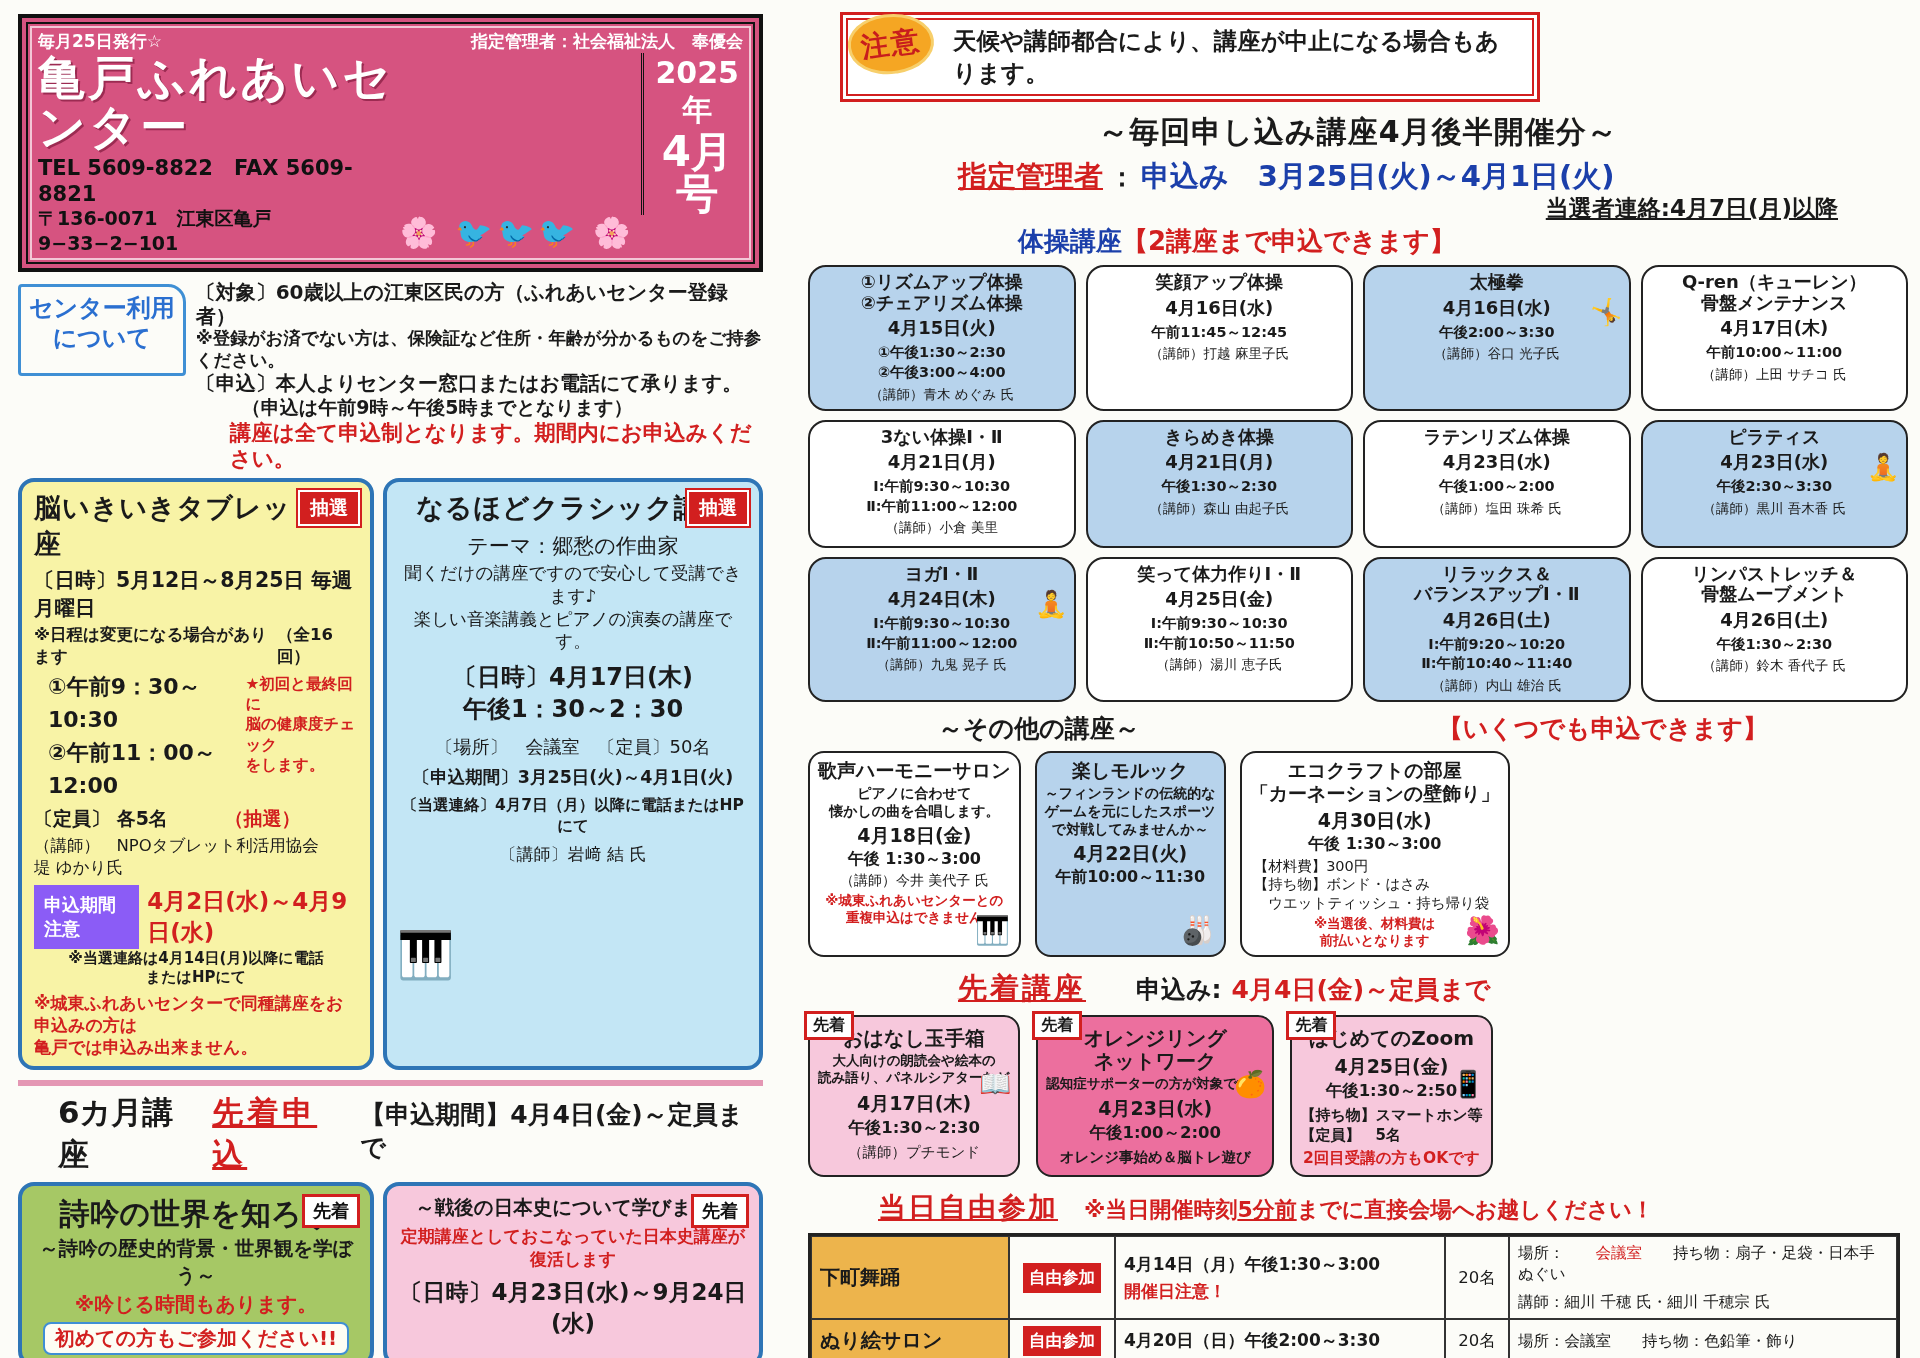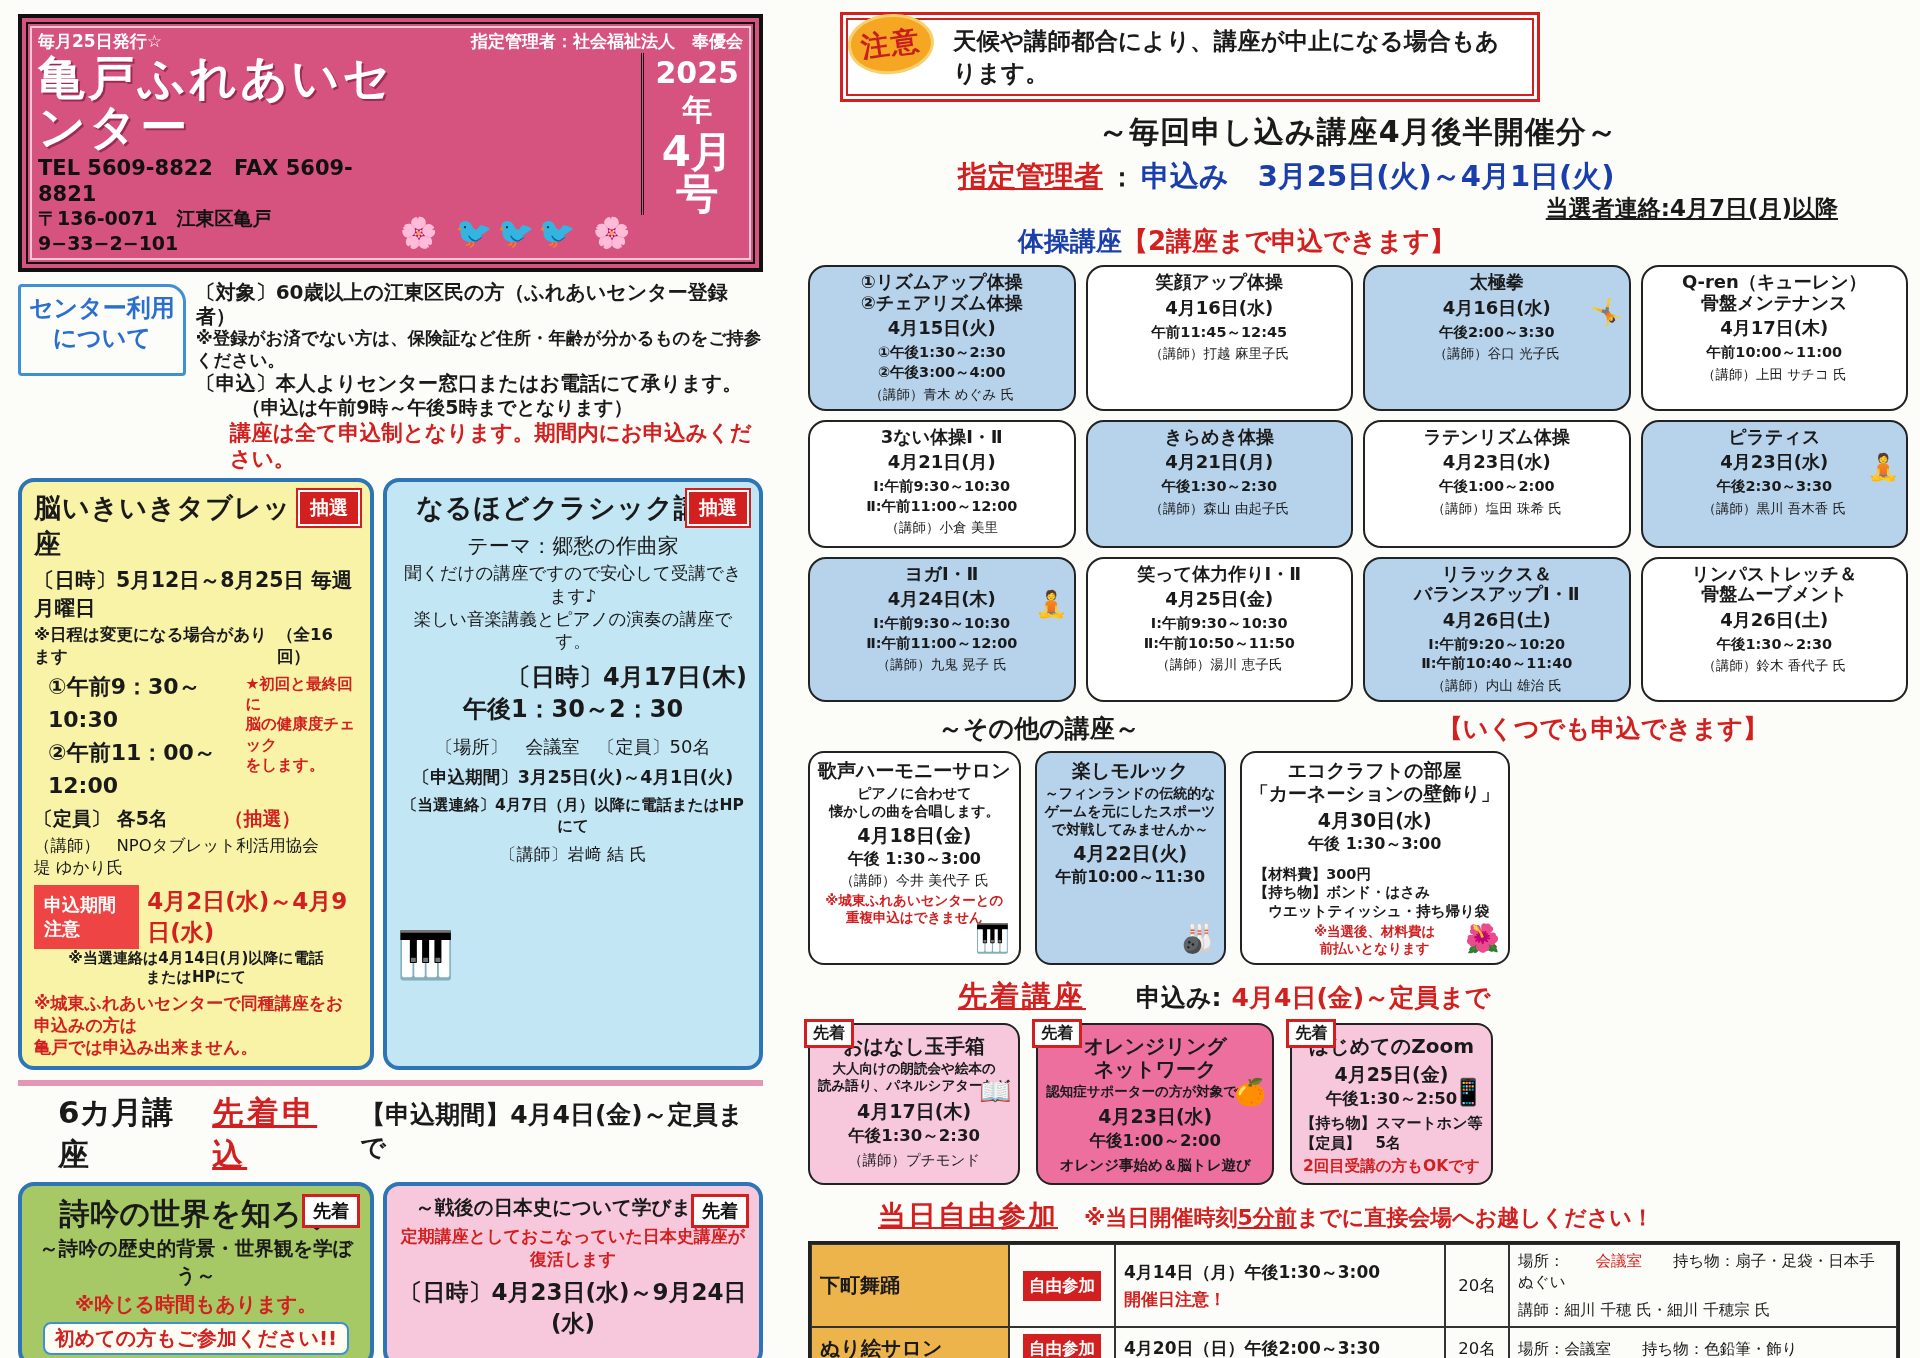--- a/index.html
+++ b/index.html
@@ -38,28 +38,28 @@
   .badge-first { position:absolute; top:8px; right:10px; background:#fff; color:#111; font-size:18px; font-weight:bold; padding:2px 8px; border:3px solid #d21f1f; }
   .t-title { font-size:27px; font-weight:bold; letter-spacing:1px; }
   .t-l1 { font-size:20.5px; font-weight:bold; margin-top:4px; }
   .t-l2row { display:flex; justify-content:space-between; font-size:16.5px; font-weight:bold; margin-top:2px; }
   .t-timesrow { display:flex; gap:8px; margin-top:2px; }
   .t-times { font-size:22px; font-weight:bold; padding-left:14px; line-height:1.5; }
   .t-note { color:#d21f1f; font-size:15.5px; font-weight:bold; line-height:1.3; margin-top:4px; }
   .t-cap { font-size:19px; font-weight:bold; margin-top:4px; }
   .t-lect { font-size:16.5px; margin-top:3px; }
   .t-period-row { display:flex; align-items:center; gap:8px; margin-top:6px; }
-  .t-period-label { background:#ef4444; color:#fff; font-size:18px; font-weight:bold; padding:8px 10px; }
+  .t-period-label { background:#8b5cf6; color:#fff; font-size:18px; font-weight:bold; padding:8px 10px; }
   .t-period { color:#d21f1f; font-size:23px; font-weight:bold; }
   .t-pnote { font-size:15px; font-weight:bold; text-align:center; line-height:1.25; }
   .t-warn { color:#d21f1f; font-size:17px; font-weight:bold; line-height:1.3; margin-top:5px; }
 
   .c-theme { font-size:21px; margin-top:6px; }
   .c-desc { font-size:17.5px; line-height:1.3; margin-top:2px; }
-  .c-when1 { font-size:24px; font-weight:bold; margin-top:8px;text-align:right; }
+  .c-when1 { font-size:24px; font-weight:bold; margin-top:8px; }
   .c-when2 { font-size:24px; font-weight:bold; }
   .c-place { font-size:18px; margin-top:10px; }
   .c-period { font-size:17.5px; font-weight:bold; margin-top:6px; }
   .c-contact { font-size:15.5px; font-weight:bold; margin-top:6px; }
   .c-lect { font-size:17px; margin-top:6px; }
   .c-piano { position:absolute; left:10px; bottom:84px; font-size:46px; }
 
   .pinkrule { height:4px; border-top:3px solid #e497b4; border-bottom:3px solid #e497b4; margin:10px 0 6px; }
   .six-line { display:flex; align-items:baseline; gap:10px; padding-left:40px; }
   .six-a { font-size:31px; font-weight:bold; }
@@ -101,21 +101,21 @@
   .oth-head { display:flex; margin-top:10px; }
   .oth-a { font-size:25px; font-weight:bold; margin-left:130px; }
   .oth-b { font-size:25px; font-weight:bold; color:#d21f1f; margin-left:auto; margin-right:140px; }
   .orow { display:flex; gap:14px; margin-top:6px; }
   .obox { border:2.5px solid #222; border-radius:16px; padding:6px 8px; text-align:center; position:relative; }
   .obox.w { background:#fff; } .obox.b { background:#b7d3ec; }
   .o-title { font-size:19px; font-weight:bold; line-height:1.2; }
   .o-desc { font-size:14px; font-weight:bold; line-height:1.3; margin-top:2px; }
   .o-date { font-size:19px; font-weight:bold; margin-top:3px; }
   .o-time { font-size:16px; font-weight:bold; }
-  .o-lines { font-size:14.5px; font-weight:bold; text-align:left; line-height:1.3; margin-top:10px; padding-left:4px; }
+  .o-lines { font-size:14.5px; font-weight:normal; text-align:left; line-height:1.3; margin-top:2px; padding-left:4px; }
   .o-lect { font-size:14px; margin-top:2px; }
   .o-warn { color:#d21f1f; font-size:13.5px; font-weight:bold; line-height:1.25; margin-top:2px; }
   .o-icon { position:absolute; right:8px; bottom:8px; font-size:28px; }
 
   .sen-head { display:flex; align-items:baseline; gap:10px; margin-top:12px; padding-left:150px; }
   .sen-a { color:#d21f1f; font-size:29px; font-weight:bold; text-decoration:underline; letter-spacing:3px; }
   .sen-b { font-size:25px; font-weight:bold; margin-left:40px; }
   .sen-c { font-size:25px; font-weight:bold; color:#d21f1f; }
   .srow { display:flex; gap:16px; margin-top:6px; position:relative; }
   .sbox { border:2.5px solid #222; border-radius:16px; padding:6px 8px; text-align:center; position:relative; padding-top:10px; }

